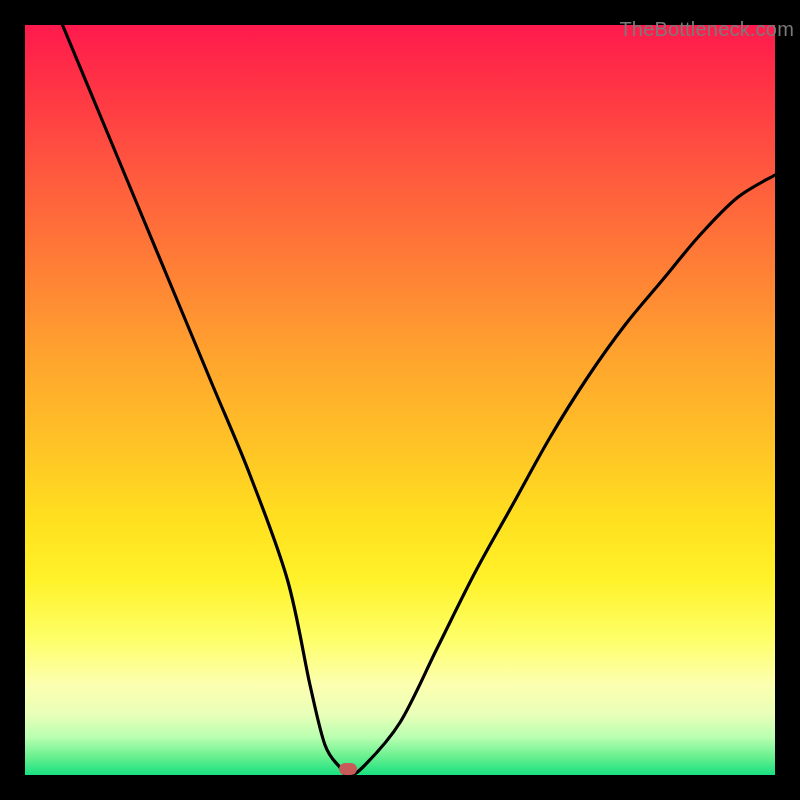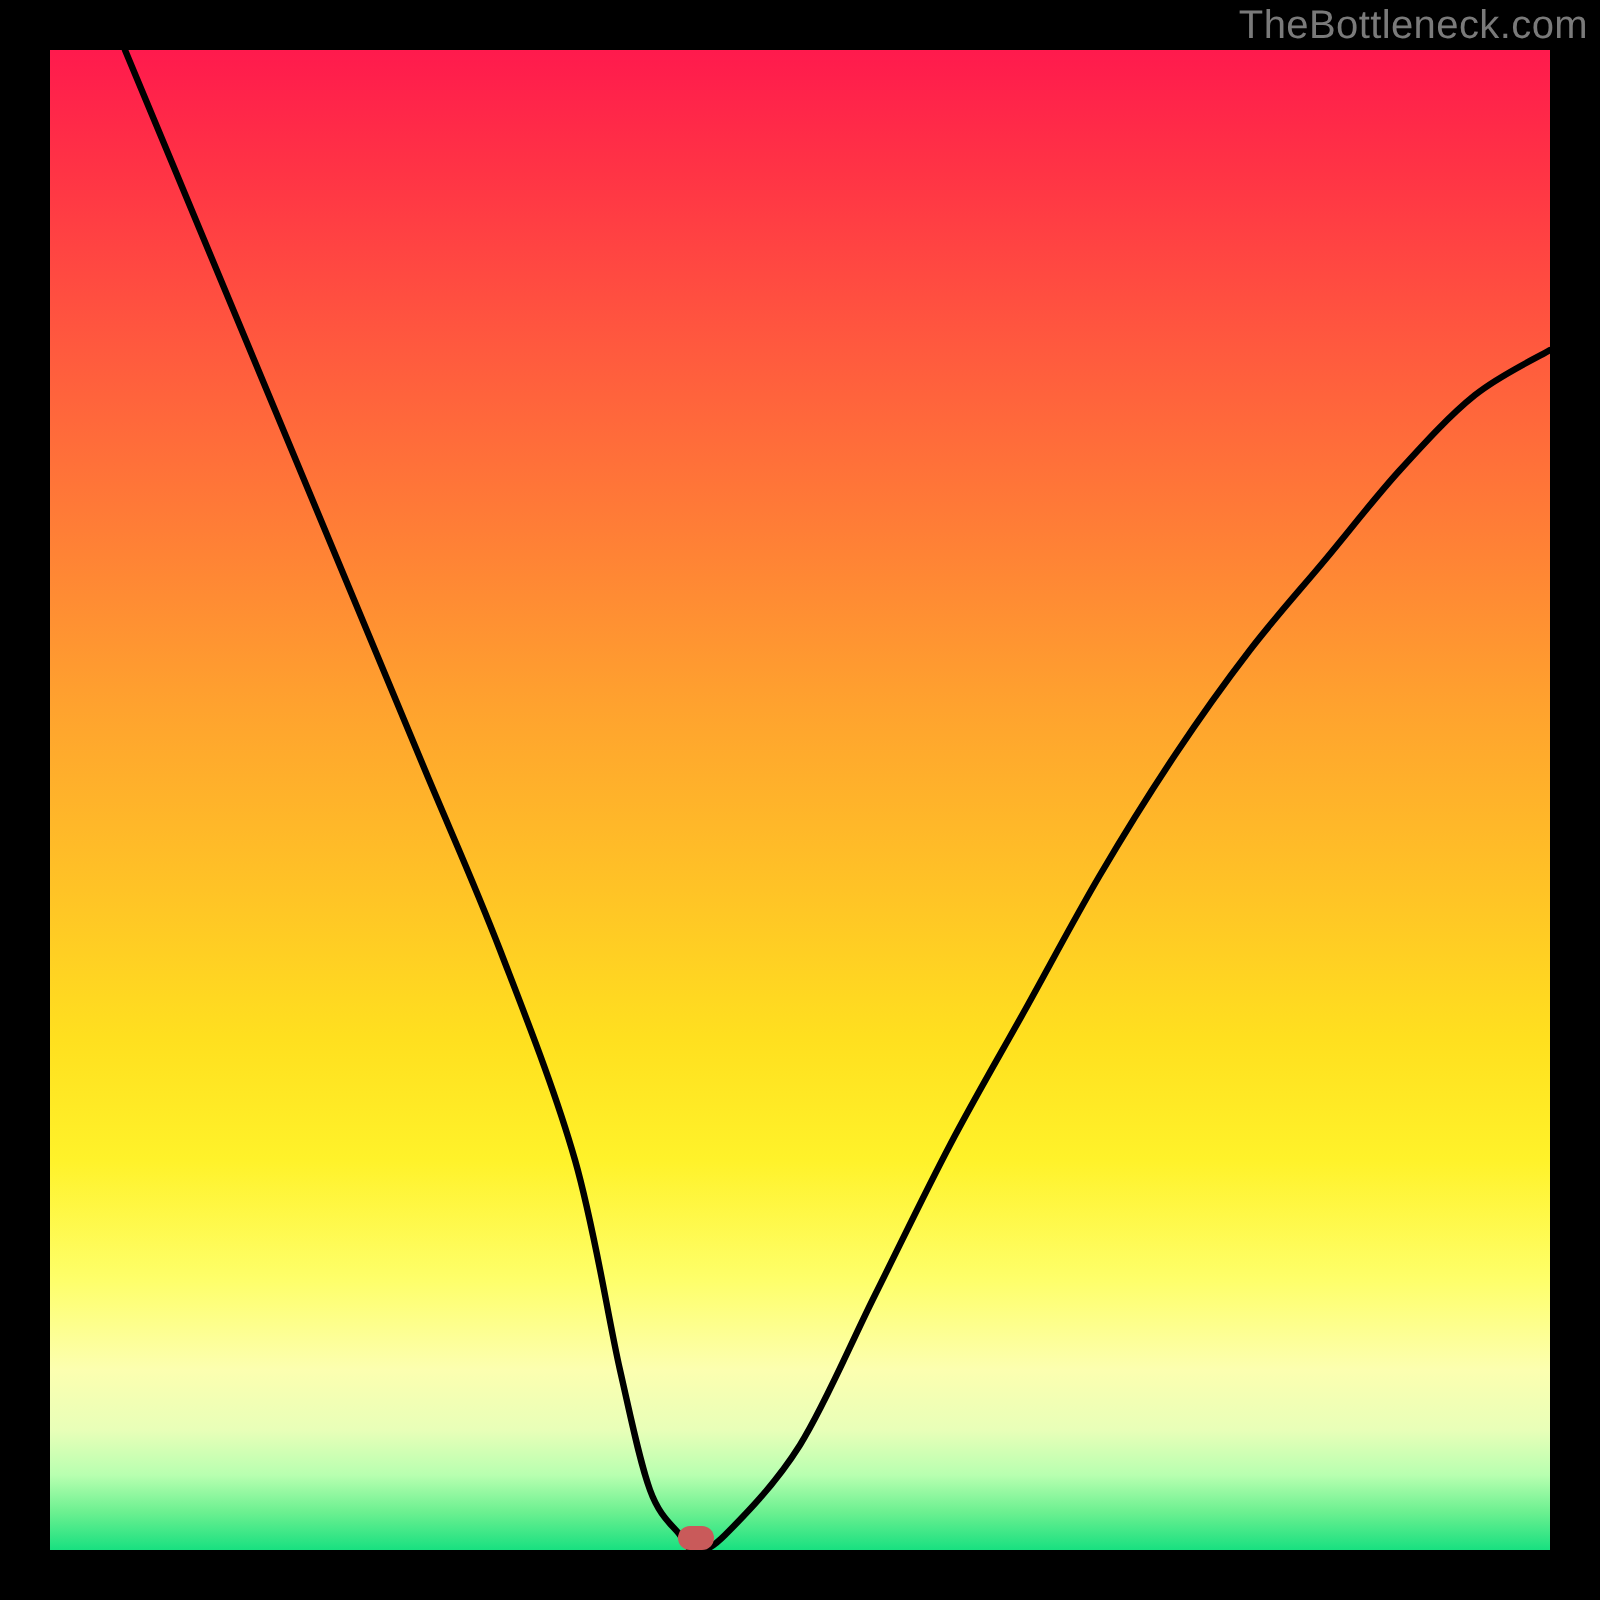--- a/index.html
+++ b/index.html
@@ -43,21 +43,21 @@
   }
   svg.curve {
     position: absolute;
     left: 0;
     top: 0;
     width: 750px;
     height: 750px;
   }
   .watermark {
     position: absolute;
-    top: 2px;
+    top: 18px;
     right: 6px;
     font-family: Arial, Helvetica, sans-serif;
     font-size: 20px;
     color: #7a7a7a;
     letter-spacing: 0.2px;
     font-weight: 500;
   }
   .marker {
     position: absolute;
     width: 18px;

